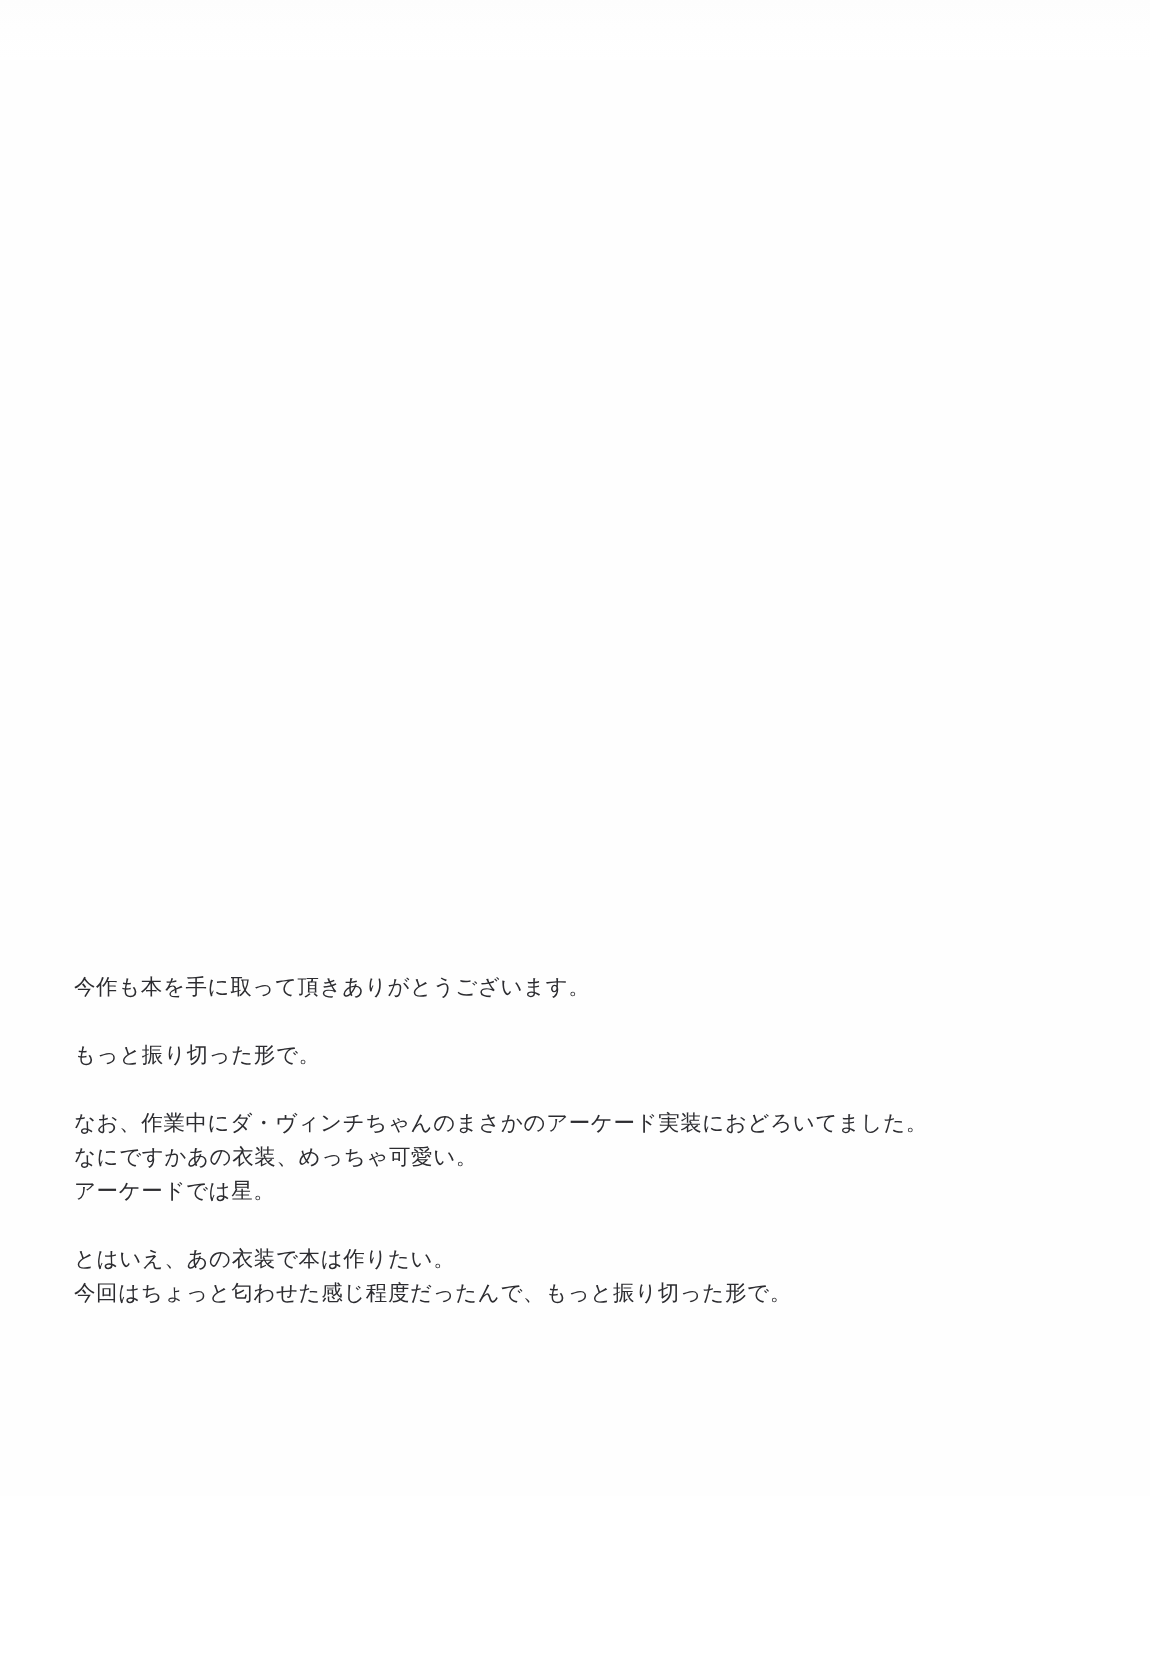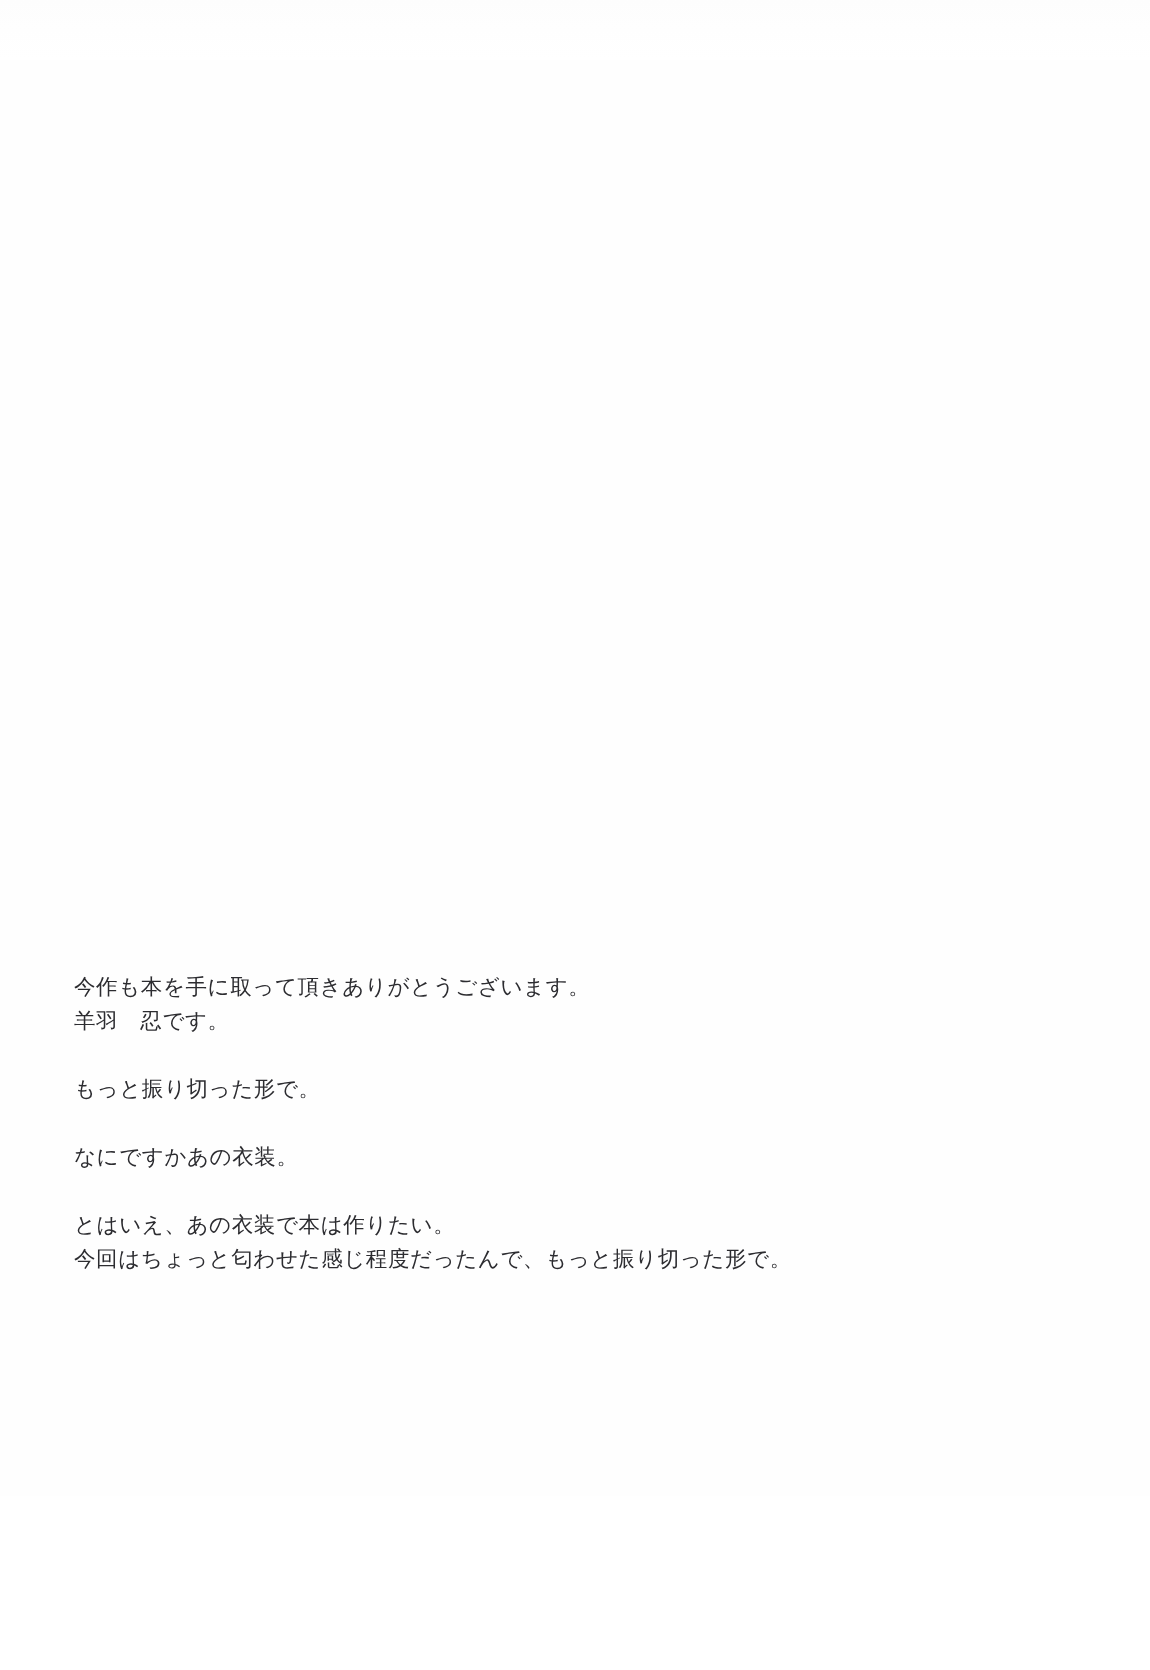--- a/index.html
+++ b/index.html
@@ -49,29 +49,30 @@
 <body>
 
 <div class="page">
 
   <div class="paper-tint"></div>
 
   <div class="afterword">
 
     <div class="para">
       <span class="line">今作も本を手に取って頂きありがとうございます。</span>
-      <span class="line">羊羽　忍です。</span>
     </div>
 
     <div class="para">
       <span class="line">もっと振り切った形で。</span>
     </div>
 
     <div class="para">
-      <span class="line">なにですかあの衣装。</span>
+      <span class="line">なお、作業中にダ・ヴィンチちゃんのまさかのアーケード実装におどろいてました。</span>
+      <span class="line">なにですかあの衣装、めっちゃ可愛い。</span>
+      <span class="line">アーケードでは星。</span>
     </div>
 
     <div class="para">
       <span class="line">とはいえ、あの衣装で本は作りたい。</span>
       <span class="line">今回はちょっと匂わせた感じ程度だったんで、もっと振り切った形で。</span>
     </div>
 
   </div>
 
 </div>

